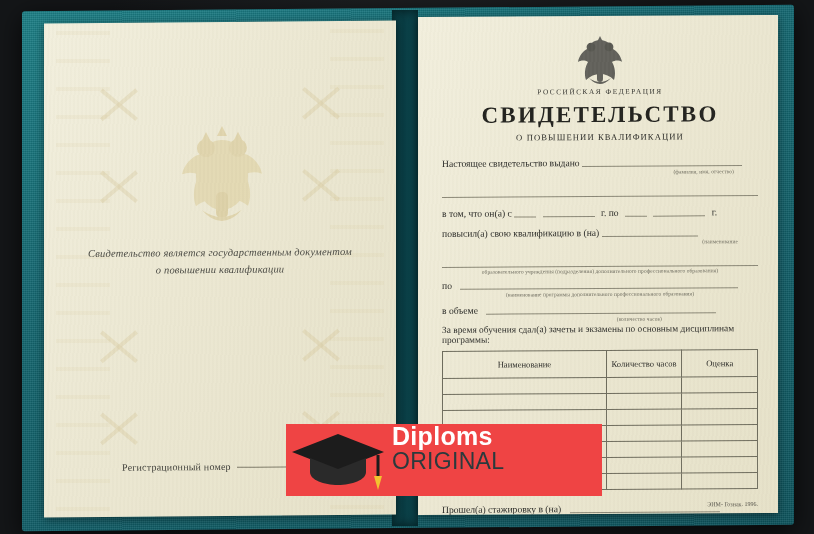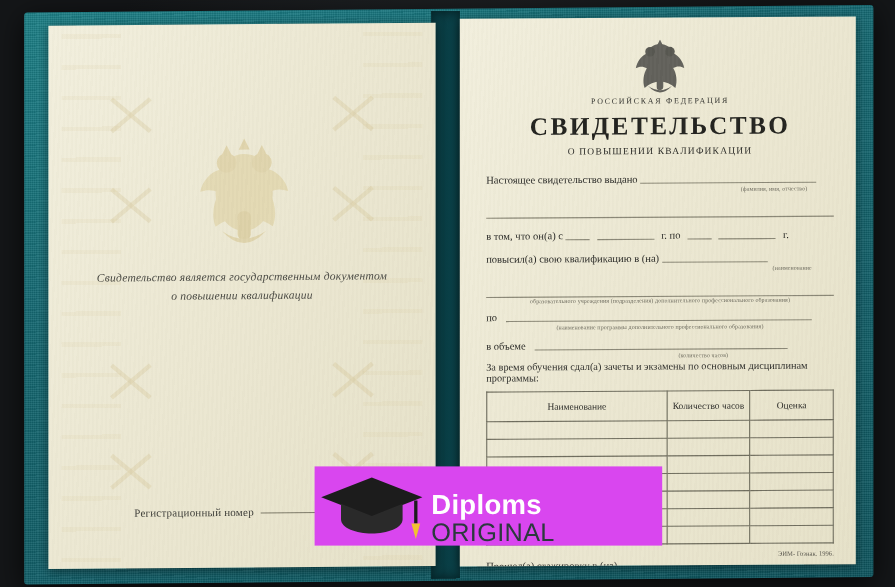--- a/index.html
+++ b/index.html
@@ -155,22 +155,22 @@
   .col-name{width:52%;}
   .col-hours{width:24%;}
   .col-mark{width:24%;}
   .footer-code{
     position:absolute;right:0;bottom:-2px;font-size:6px;color:#55534a;
   }
 
   
   .logo{
     position:absolute;left:286px;top:424px;width:316px;height:72px;
-    background:#d946ef;
-    display:flex;align-items:flex-end;
+    background:#ef4444;
+    display:flex;align-items:flex-start;
     box-shadow:0 0 0 0 rgba(0,0,0,0);
   }
   .cap{
     position:relative;width:104px;height:72px;flex:none;
   }
   .cap svg{position:absolute;left:4px;top:6px;width:96px;height:62px;}
   .logo-text{
     font-family:"Liberation Sans", sans-serif;
     line-height:1.02;
     padding-left:2px;

